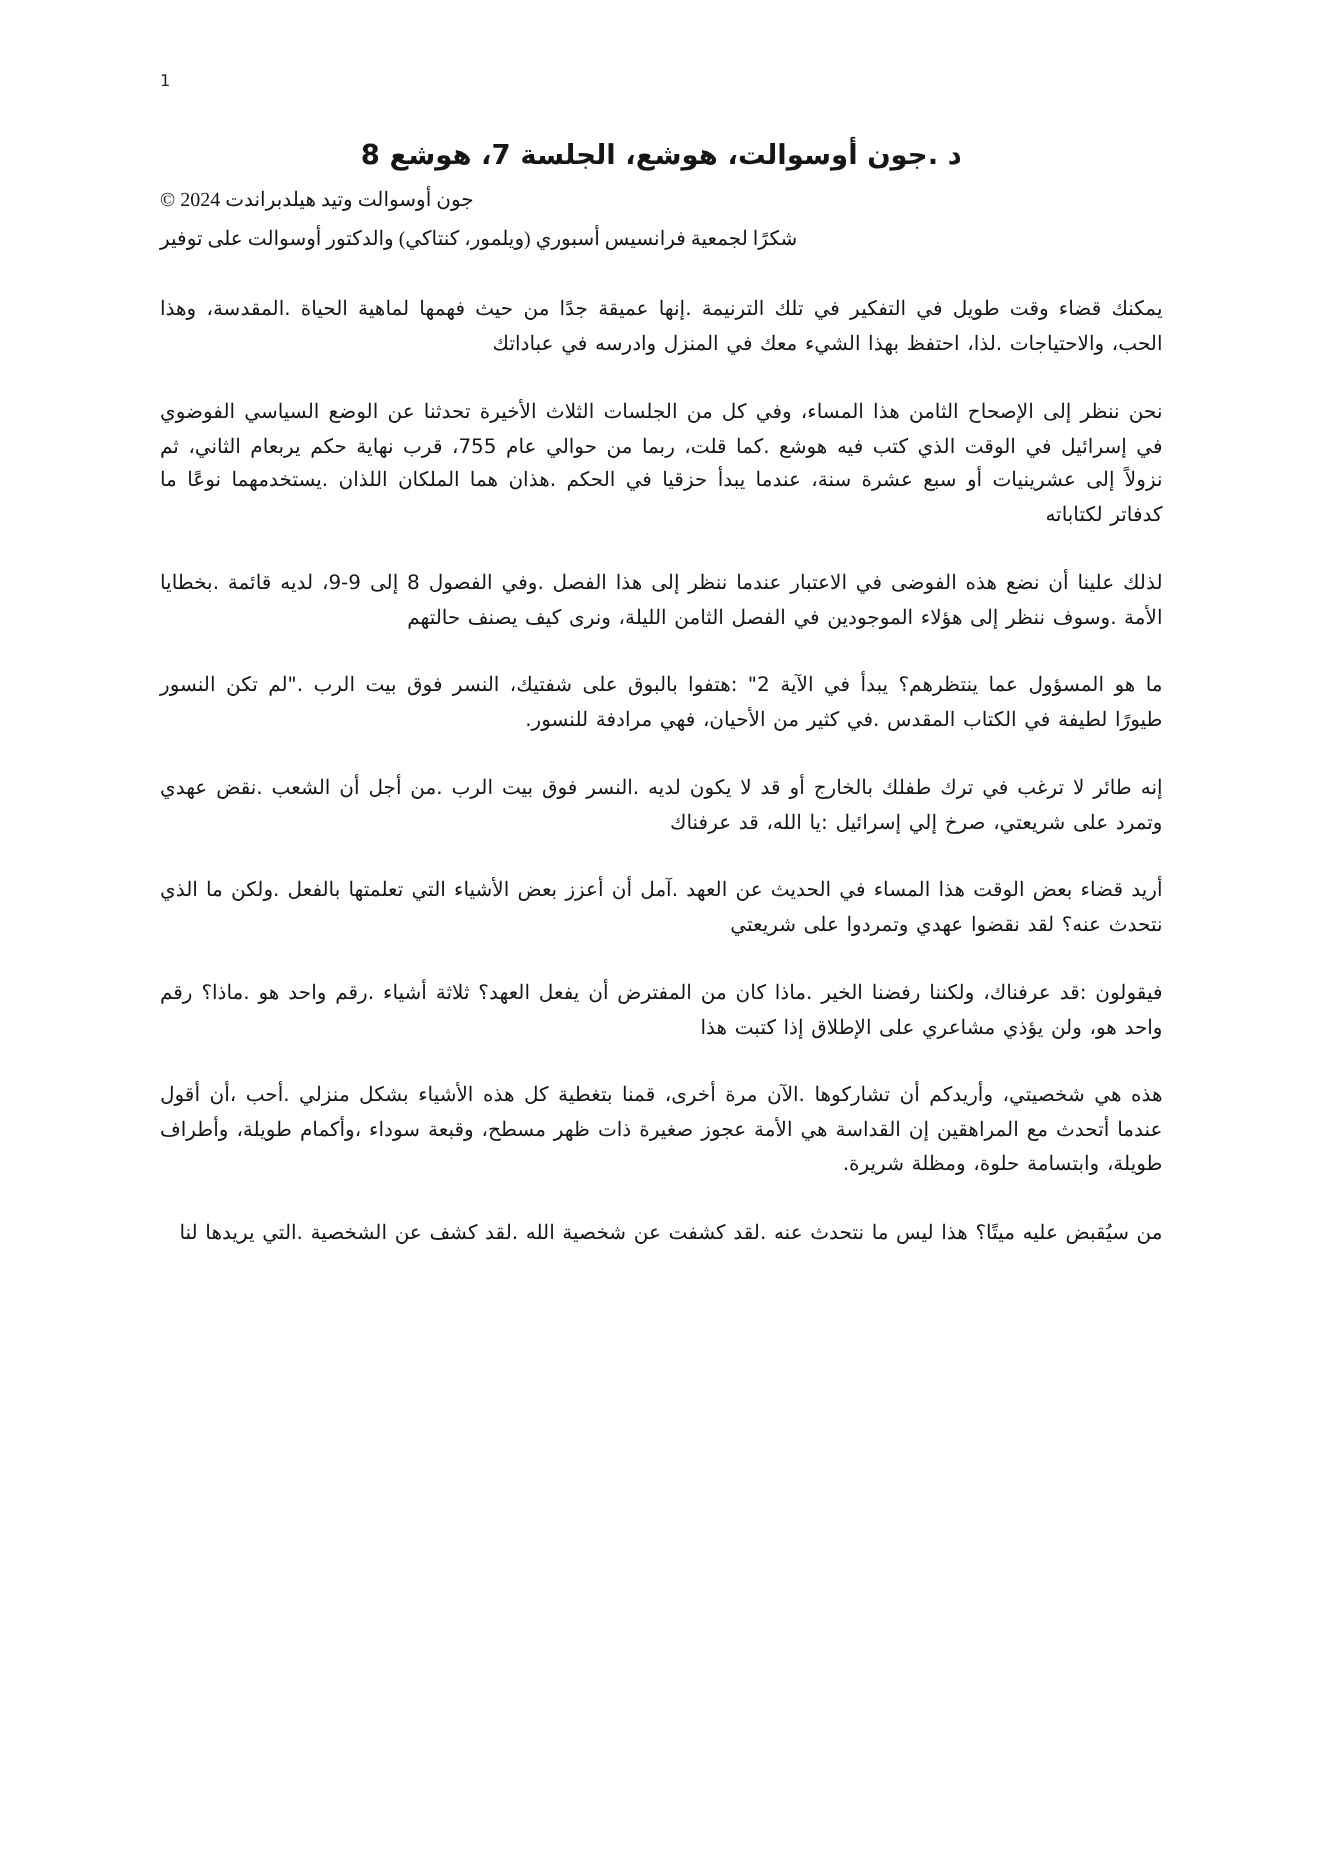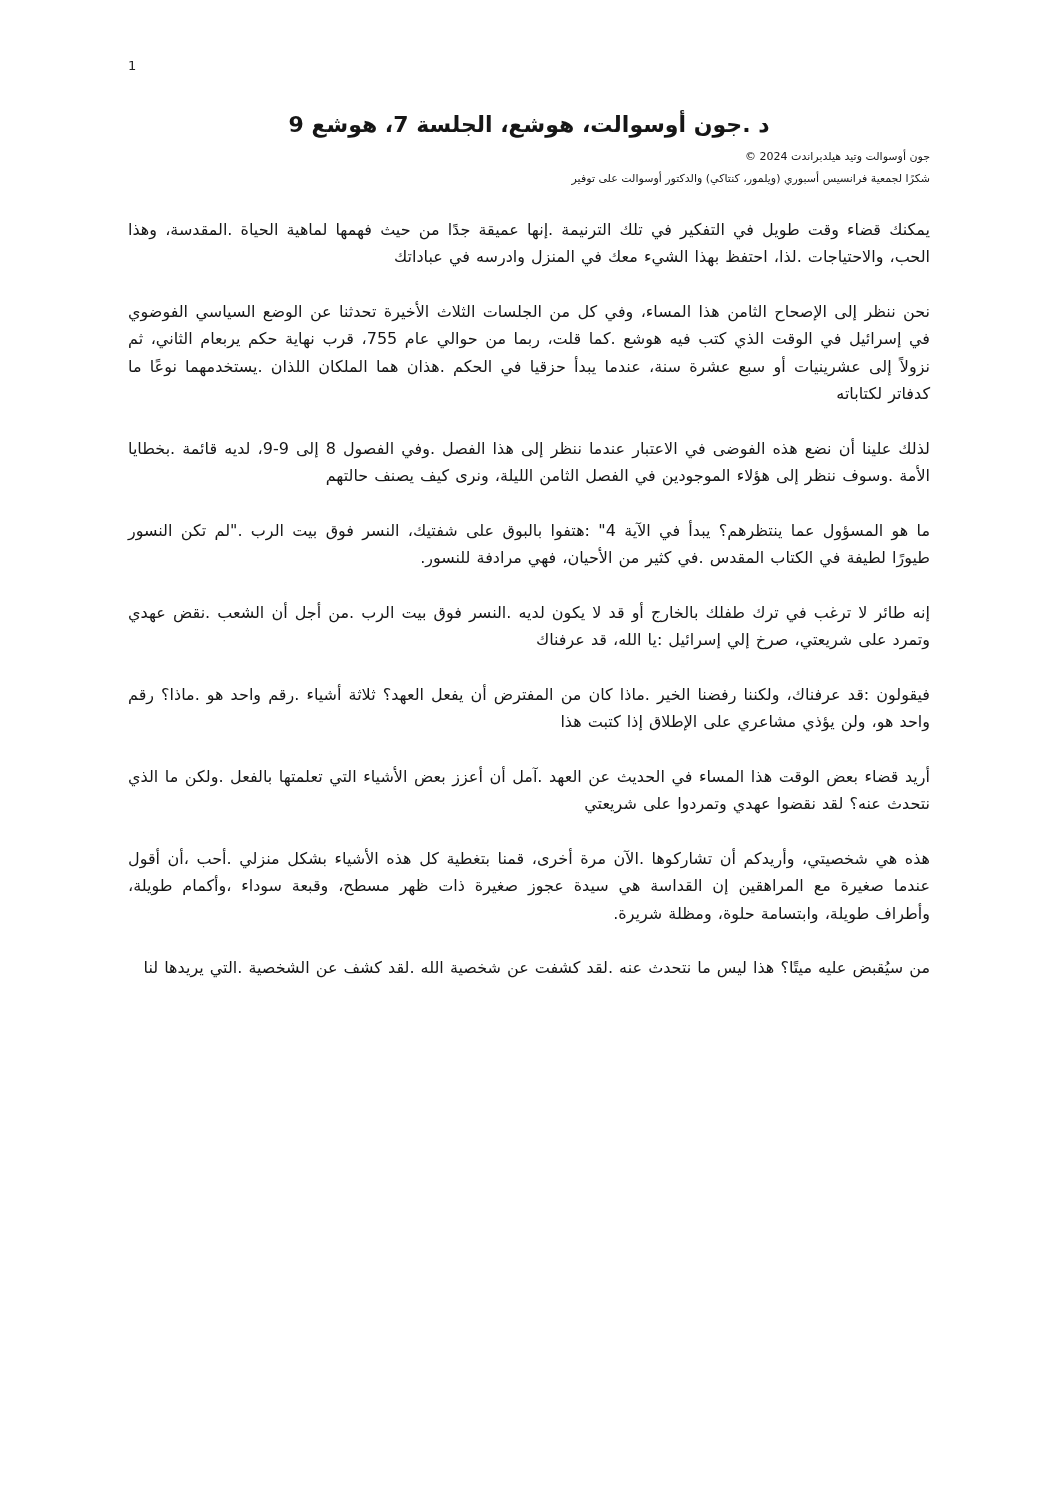--- a/index.html
+++ b/index.html
@@ -28,24 +28,25 @@
   .doc-title {
     margin: 52px 0 10px 0;
     text-align: center;
     font-size: 22px;
     font-weight: bold;
     direction: rtl;
     letter-spacing: 0.5px;
   }
   .meta-line {
     margin: 0 0 3px 0;
-    text-align: right;
-    font-size: 11px;
+    text-align: left;
+    font-size: 16px;
     line-height: 1.75;
     direction: rtl;
+    font-family: Liberation Serif, serif;
   }
   .spaced {
     letter-spacing: 2px;
   }
   .body-text {
     margin-top: 26px;
   }
   .para {
     direction: rtl;
     text-align: justify;
@@ -55,32 +56,32 @@
     word-spacing: 1px;
   }
 </style>
 </head>
 <body>
 
 <div class="page">
 
   <div class="page-number">1</div>
 
-  <h1 class="doc-title" dir="rtl">د .جون أوسوالت، هوشع، الجلسة 7، هوشع 9</h1>
+  <h1 class="doc-title" dir="rtl">د .جون أوسوالت، هوشع، الجلسة 7، هوشع 8</h1>
 
   <p class="meta-line spaced" dir="rtl">جون أوسوالت وتيد هيلدبراندت 2024 ©</p>
 
   <p class="meta-line spaced" dir="rtl">شكرًا لجمعية فرانسيس أسبوري (ويلمور، كنتاكي) والدكتور أوسوالت على توفير</p>
 
 
   <div class="body-text">
     <p class="para" dir="rtl">يمكنك قضاء وقت طويل في التفكير في تلك الترنيمة .إنها عميقة جدًا من حيث فهمها لماهية الحياة .المقدسة، وهذا الحب، والاحتياجات .لذا، احتفظ بهذا الشيء معك في المنزل وادرسه في عباداتك</p>
     <p class="para" dir="rtl">نحن ننظر إلى الإصحاح الثامن هذا المساء، وفي كل من الجلسات الثلاث الأخيرة تحدثنا عن الوضع السياسي الفوضوي في إسرائيل في الوقت الذي كتب فيه هوشع .كما قلت، ربما من حوالي عام 755، قرب نهاية حكم يربعام الثاني، ثم نزولاً إلى عشرينيات أو سبع عشرة سنة، عندما يبدأ حزقيا في الحكم .هذان هما الملكان اللذان .يستخدمهما نوعًا ما كدفاتر لكتاباته</p>
     <p class="para" dir="rtl">لذلك علينا أن نضع هذه الفوضى في الاعتبار عندما ننظر إلى هذا الفصل .وفي الفصول 8 إلى 9-9، لديه قائمة .بخطايا الأمة .وسوف ننظر إلى هؤلاء الموجودين في الفصل الثامن الليلة، ونرى كيف يصنف حالتهم</p>
-    <p class="para" dir="rtl">ما هو المسؤول عما ينتظرهم؟ يبدأ في الآية 4" :هتفوا بالبوق على شفتيك، النسر فوق بيت الرب ."لم تكن النسور طيورًا لطيفة في الكتاب المقدس .في كثير من الأحيان، فهي مرادفة للنسور.</p>
+    <p class="para" dir="rtl">ما هو المسؤول عما ينتظرهم؟ يبدأ في الآية 2" :هتفوا بالبوق على شفتيك، النسر فوق بيت الرب ."لم تكن النسور طيورًا لطيفة في الكتاب المقدس .في كثير من الأحيان، فهي مرادفة للنسور.</p>
     <p class="para" dir="rtl">إنه طائر لا ترغب في ترك طفلك بالخارج أو قد لا يكون لديه .النسر فوق بيت الرب .من أجل أن الشعب .نقض عهدي وتمرد على شريعتي، صرخ إلي إسرائيل :يا الله، قد عرفناك</p>
+    <p class="para" dir="rtl">أريد قضاء بعض الوقت هذا المساء في الحديث عن العهد .آمل أن أعزز بعض الأشياء التي تعلمتها بالفعل .ولكن ما الذي نتحدث عنه؟ لقد نقضوا عهدي وتمردوا على شريعتي</p>
     <p class="para" dir="rtl">فيقولون :قد عرفناك، ولكننا رفضنا الخير .ماذا كان من المفترض أن يفعل العهد؟ ثلاثة أشياء .رقم واحد هو .ماذا؟ رقم واحد هو، ولن يؤذي مشاعري على الإطلاق إذا كتبت هذا</p>
-    <p class="para" dir="rtl">أريد قضاء بعض الوقت هذا المساء في الحديث عن العهد .آمل أن أعزز بعض الأشياء التي تعلمتها بالفعل .ولكن ما الذي نتحدث عنه؟ لقد نقضوا عهدي وتمردوا على شريعتي</p>
-    <p class="para" dir="rtl">هذه هي شخصيتي، وأريدكم أن تشاركوها .الآن مرة أخرى، قمنا بتغطية كل هذه الأشياء بشكل منزلي .أحب ،أن أقول عندما صغيرة مع المراهقين إن القداسة هي سيدة عجوز صغيرة ذات ظهر مسطح، وقبعة سوداء ،وأكمام طويلة، وأطراف طويلة، وابتسامة حلوة، ومظلة شريرة.</p>
+    <p class="para" dir="rtl">هذه هي شخصيتي، وأريدكم أن تشاركوها .الآن مرة أخرى، قمنا بتغطية كل هذه الأشياء بشكل منزلي .أحب ،أن أقول عندما أتحدث مع المراهقين إن القداسة هي الأمة عجوز صغيرة ذات ظهر مسطح، وقبعة سوداء ،وأكمام طويلة، وأطراف طويلة، وابتسامة حلوة، ومظلة شريرة.</p>
     <p class="para" dir="rtl">من سيُقبض عليه ميتًا؟ هذا ليس ما نتحدث عنه .لقد كشفت عن شخصية الله .لقد كشف عن الشخصية .التي يريدها لنا</p>
   </div>
 
 </div>
 
 </body></html>

